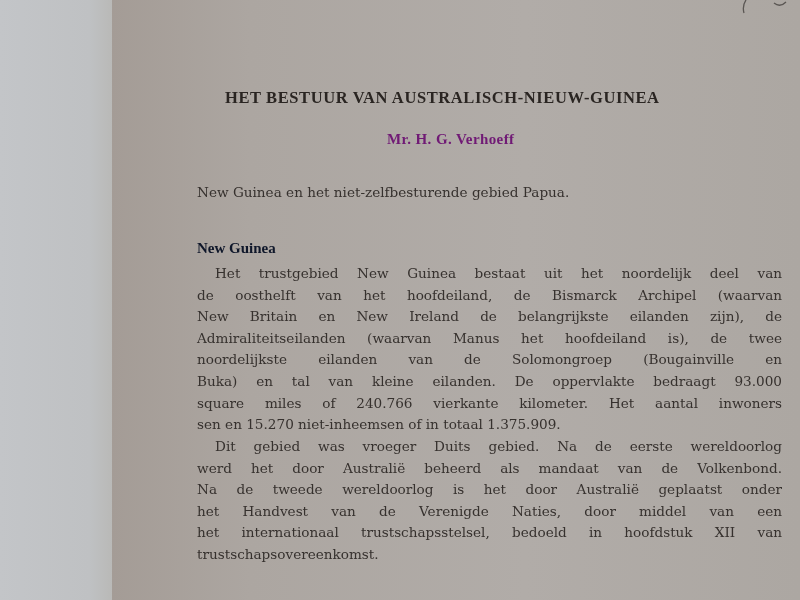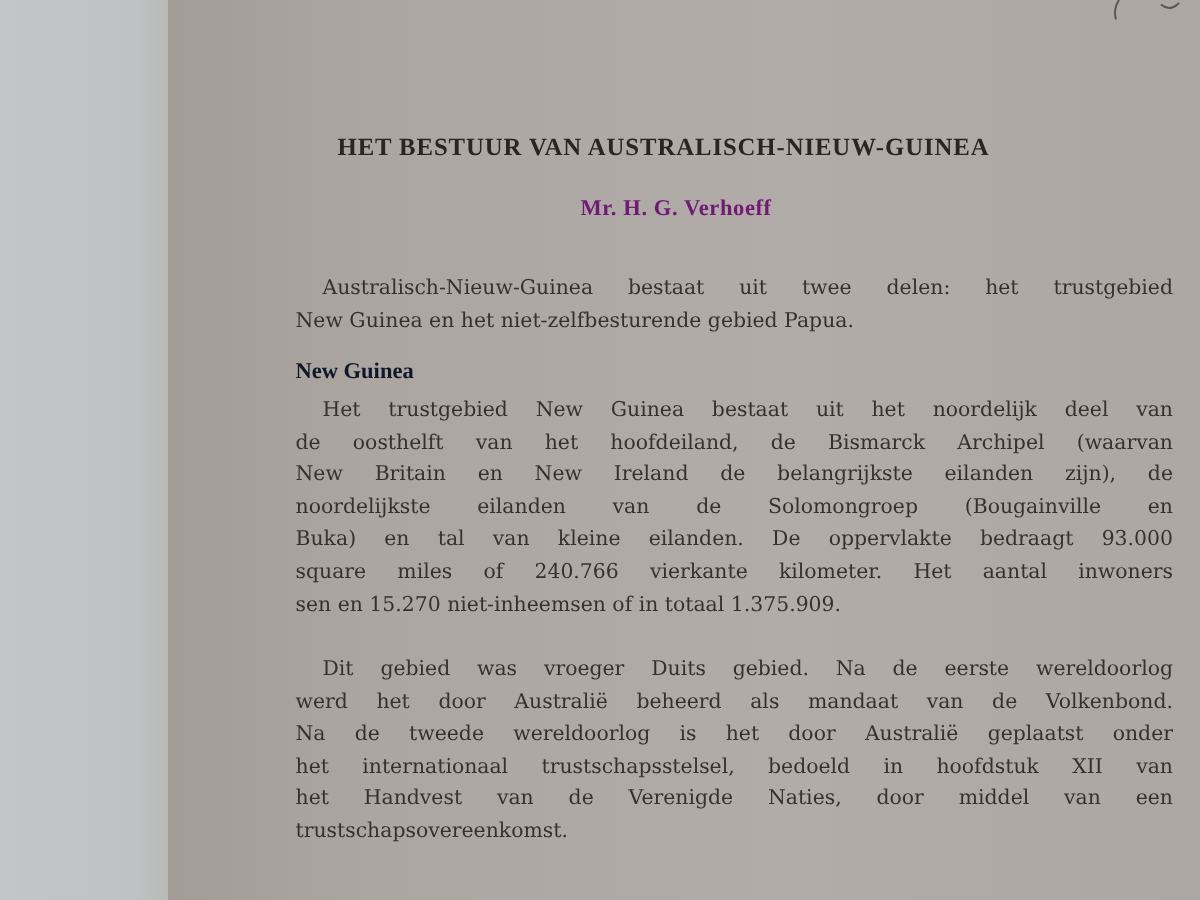--- a/index.html
+++ b/index.html
@@ -98,36 +98,36 @@
 
 <svg class="pen-mark" viewBox="0 0 50 20">
   <path d="M6 0 Q2 6 4 13" stroke="#5a5653" stroke-width="1.3" fill="none"></path>
   <path d="M34 3 Q40 8 46 2" stroke="#5a5653" stroke-width="1.3" fill="none"></path>
 </svg>
 
 <div class="text title">HET BESTUUR VAN AUSTRALISCH-NIEUW-GUINEA</div>
 <div class="text author">Mr. H. G. Verhoeff</div>
 
 <div class="text para intro">
-  <span class="line indent">Australisch-Nieuw-Guinea bestaat uit twee delen: het trustgebied</span>
   <span class="line last">New Guinea en het niet-zelfbesturende gebied Papua.</span>
 </div>
 
 <div class="text section-heading">New Guinea</div>
 
 <div class="text para p1">
   <span class="line indent">Het trustgebied New Guinea bestaat uit het noordelijk deel van</span>
   <span class="line">de oosthelft van het hoofdeiland, de Bismarck Archipel (waarvan</span>
   <span class="line">New Britain en New Ireland de belangrijkste eilanden zijn), de</span>
+  <span class="line">Admiraliteitseilanden (waarvan Manus het hoofdeiland is), de twee</span>
   <span class="line">noordelijkste eilanden van de Solomongroep (Bougainville en</span>
   <span class="line">Buka) en tal van kleine eilanden. De oppervlakte bedraagt 93.000</span>
   <span class="line">square miles of 240.766 vierkante kilometer. Het aantal inwoners</span>
   <span class="line last">sen en 15.270 niet-inheemsen of in totaal 1.375.909.</span>
 </div>
 
 <div class="text para p2">
   <span class="line indent">Dit gebied was vroeger Duits gebied. Na de eerste wereldoorlog</span>
   <span class="line">werd het door Australië beheerd als mandaat van de Volkenbond.</span>
   <span class="line">Na de tweede wereldoorlog is het door Australië geplaatst onder</span>
+  <span class="line">het Handvest van de Verenigde Naties, door middel van een</span>
   <span class="line">het internationaal trustschapsstelsel, bedoeld in hoofdstuk XII van</span>
-  <span class="line">het Handvest van de Verenigde Naties, door middel van een</span>
   <span class="line last">trustschapsovereenkomst.</span>
 </div>
 
 </body></html>

